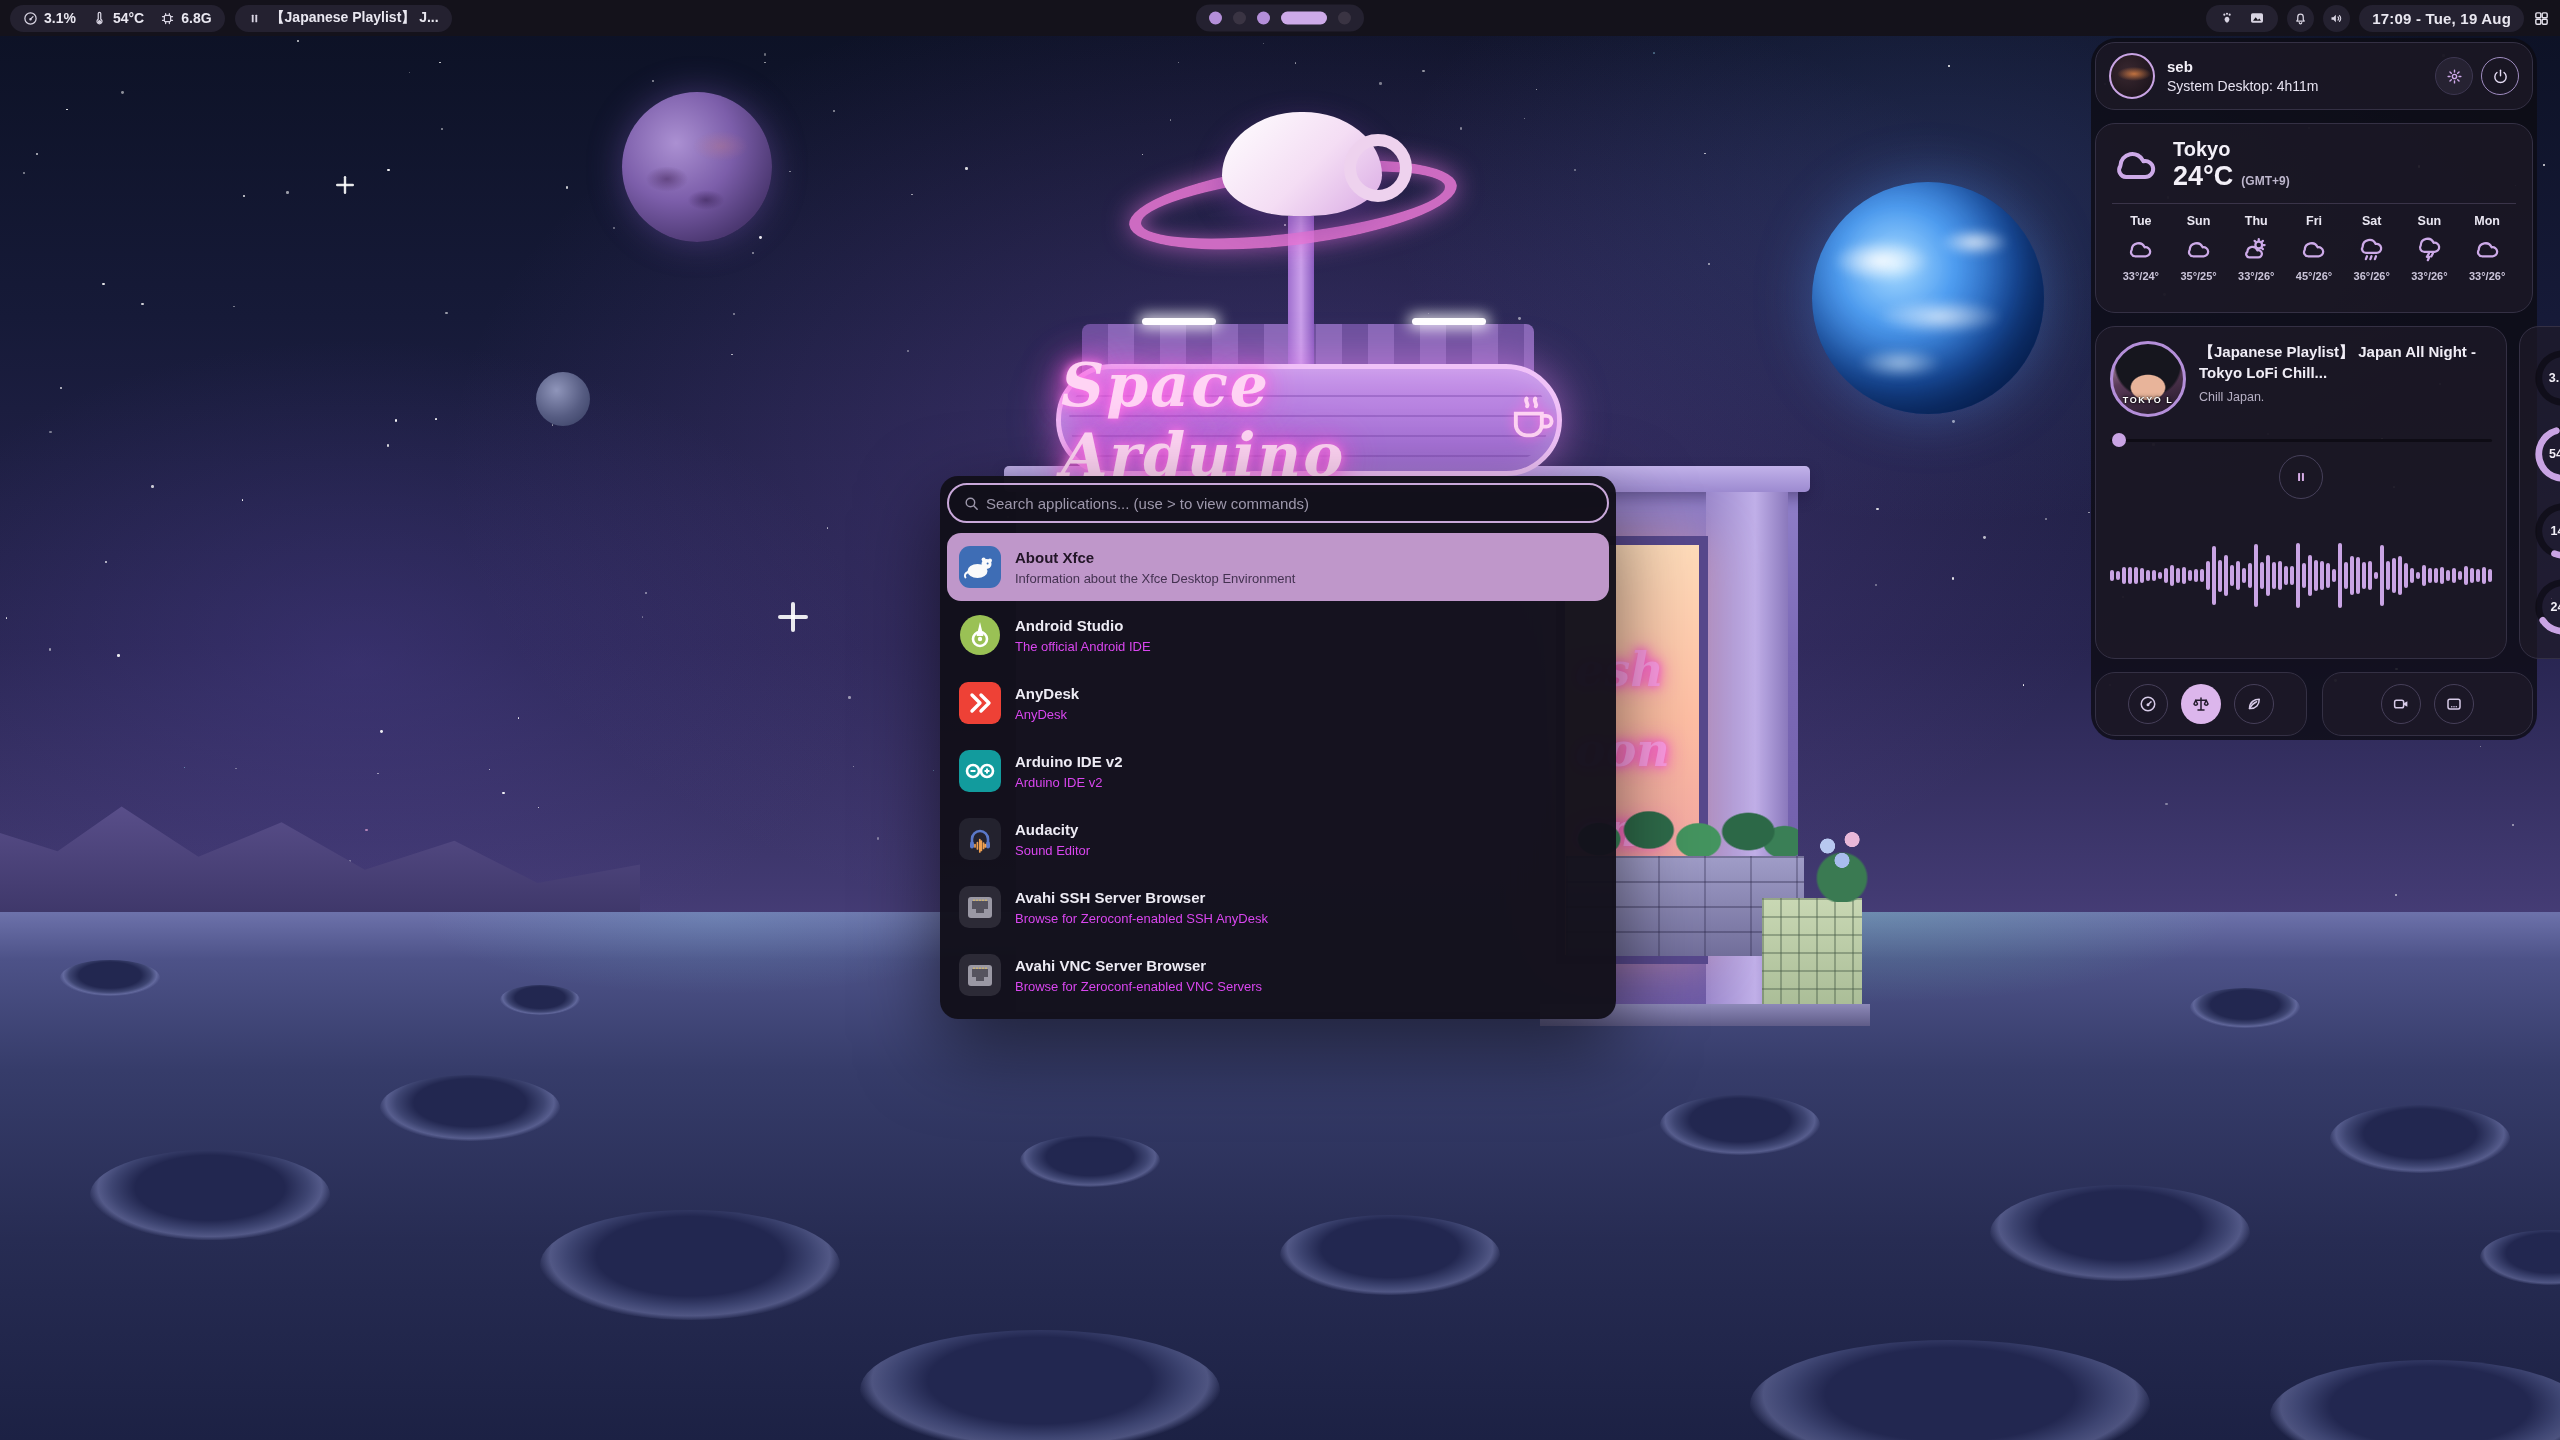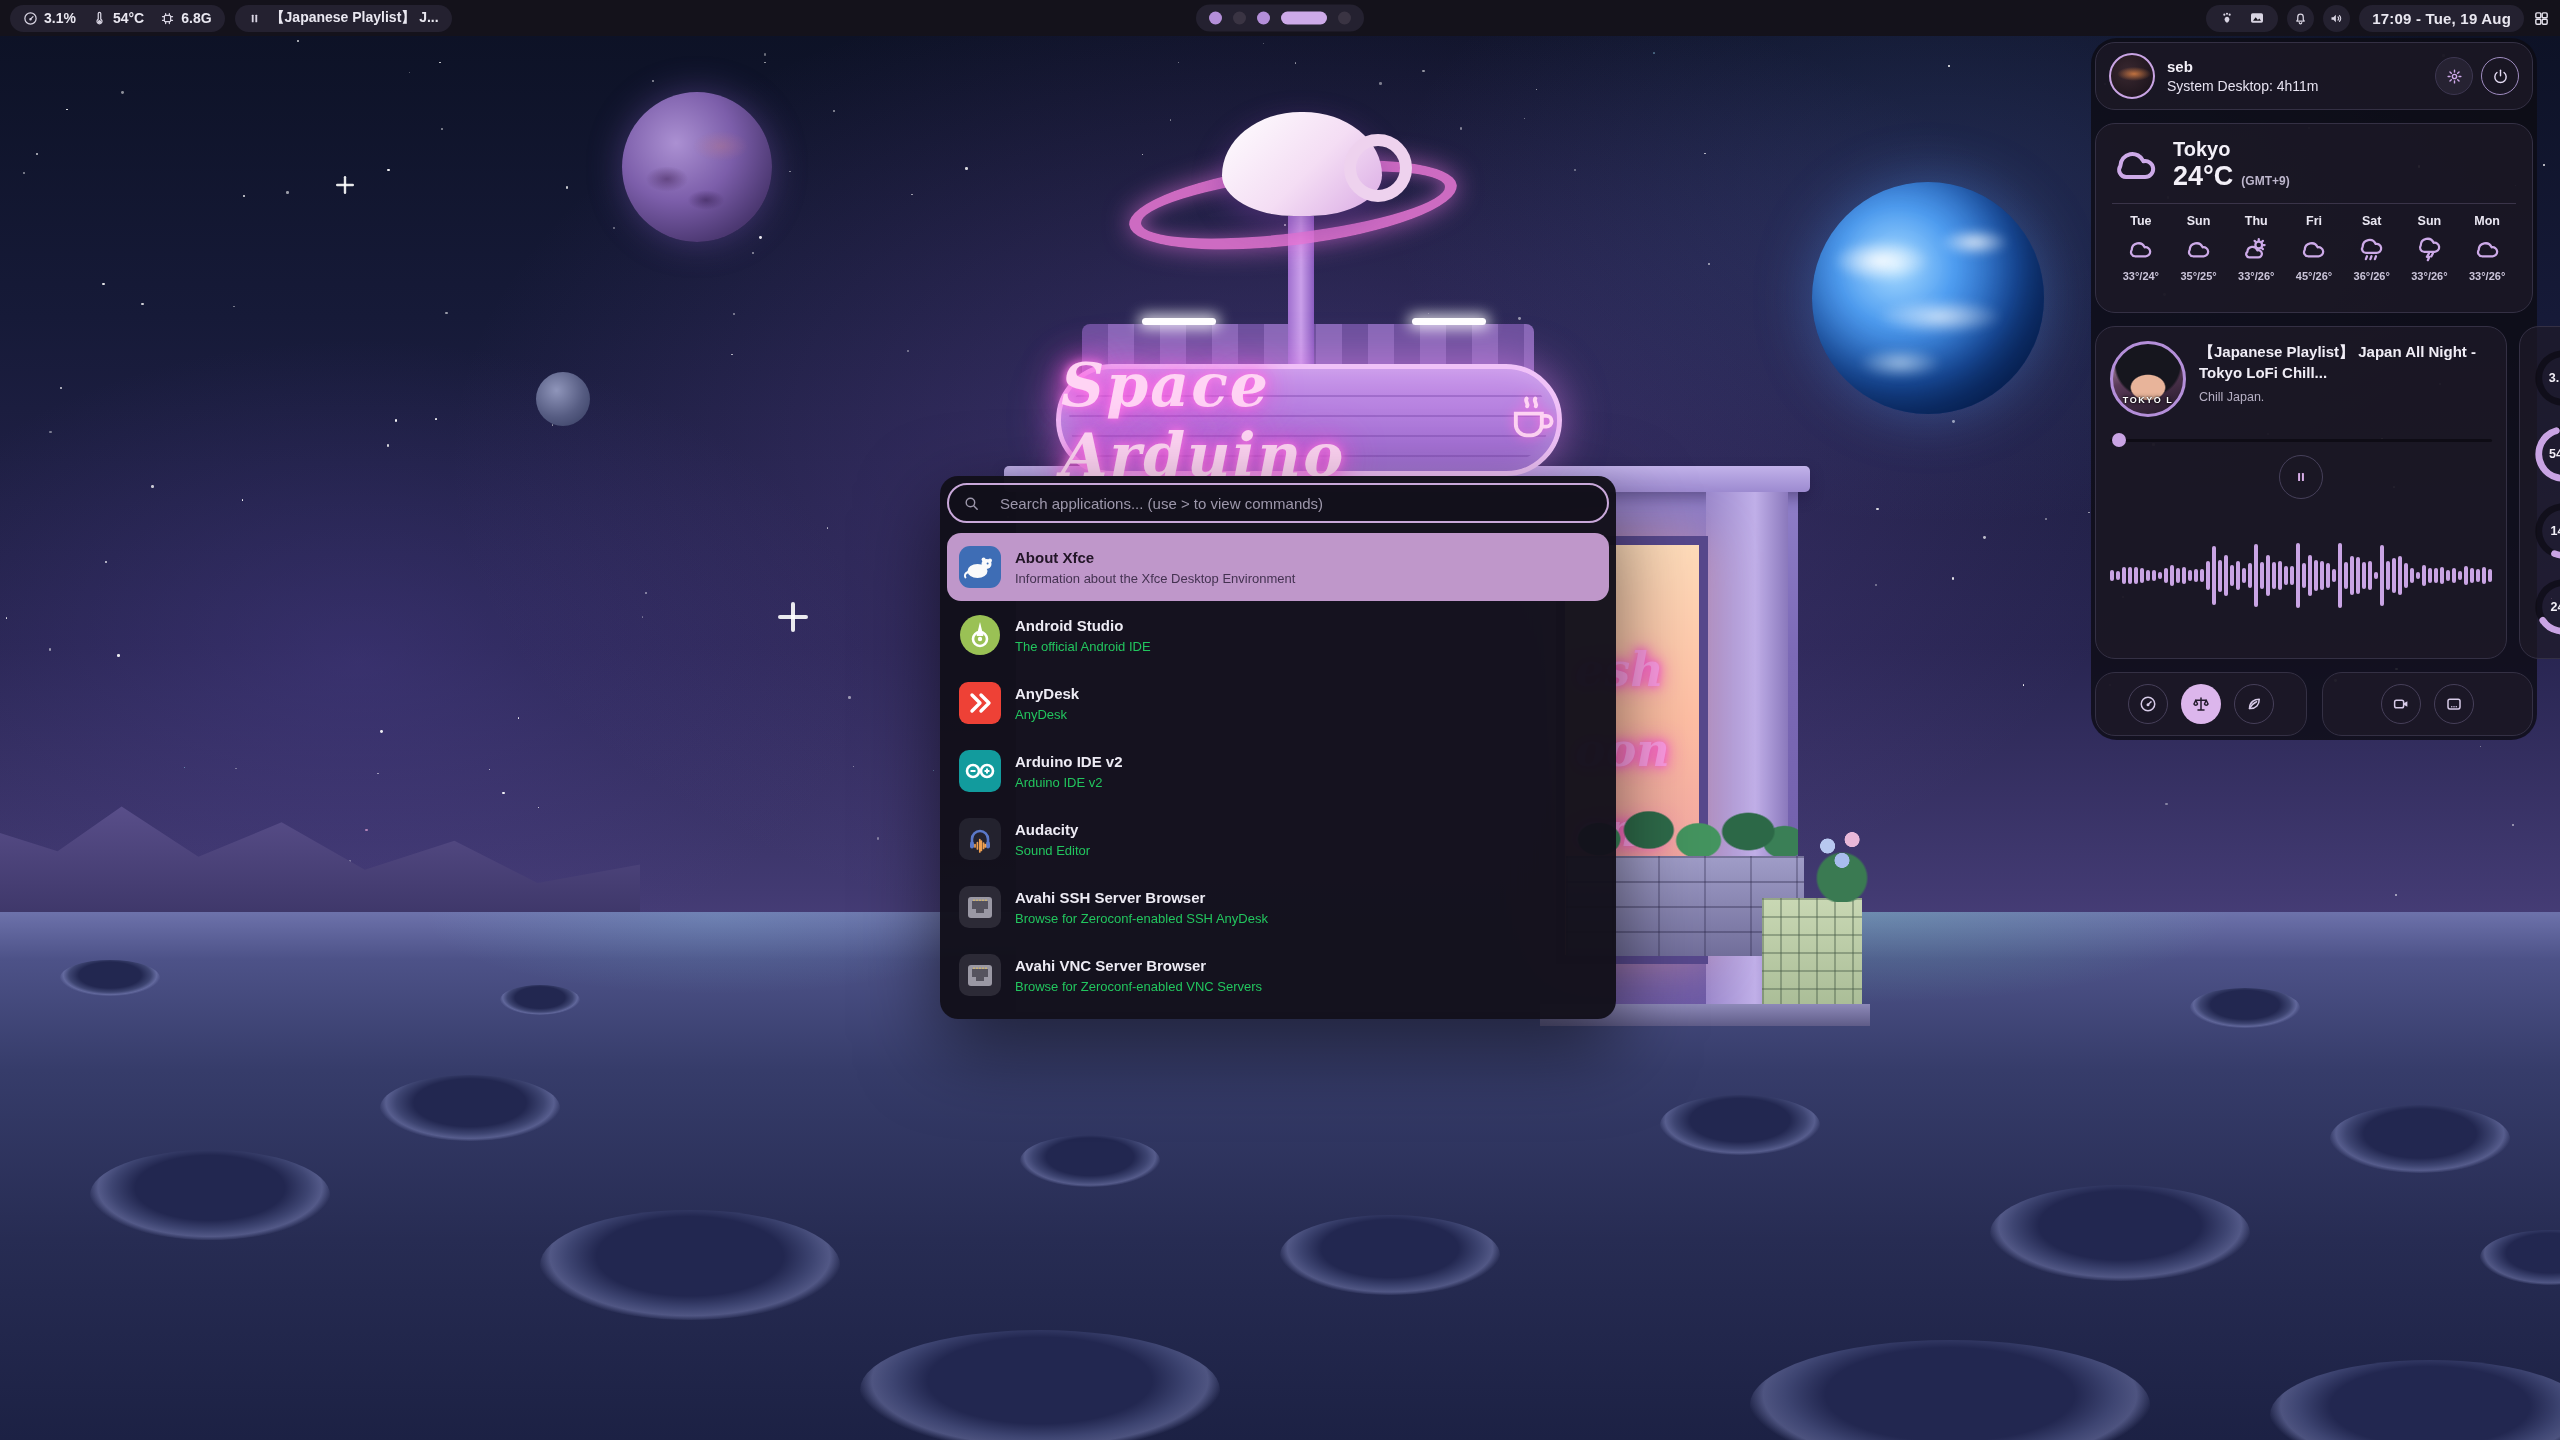--- a/index.html
+++ b/index.html
@@ -138,32 +138,32 @@
   .tb-iconpill { gap:14px; } .tb-iconpill .ic { display:flex; color:#d8d4e2; } .tb-iconpill .ic svg { width:16px; height:16px; }
   .tb-circle { width:27px; height:27px; border-radius:50%; background:#242130; display:flex; align-items:center; justify-content:center; color:#d8d4e2; }
   .tb-circle svg { width:15px; height:15px; }
   .tb-clock { font-size:15px; font-weight:700; letter-spacing:.2px; }
   .tb-grid { display:flex; color:#e4e1ec; } .tb-grid svg { width:17px; height:17px; }
 
   
   .launcher { position:absolute; left:940px; top:476px; width:676px; background:rgba(18,16,26,.97);
     border-radius:18px; padding:7px 7px 10px; z-index:50; box-shadow:0 28px 80px rgba(0,0,0,.55); }
   .search-pill { height:40px; border:2px solid #c9a8da; border-radius:20px; background:rgba(16,14,24,.5);
-    display:flex; align-items:center; gap:20px; padding:0 14px; }
+    display:flex; align-items:center; gap:6px; padding:0 14px; }
   .search-pill .ic { display:flex; color:#9d97ab; } .search-pill .ic svg { width:17px; height:17px; }
   .search-pill input { flex:1; background:transparent; border:none; outline:none; color:#e8e4f0;
     font-size:15px; font-family:inherit; }
   .search-pill input::placeholder { color:#9d97ab; }
   .app-list { margin-top:10px; }
   .app-row { display:flex; align-items:center; gap:14px; height:68px; padding:0 12px; border-radius:14px; }
   .app-row.selected { background:#bf97ca; }
   .app-icon { width:42px; height:42px; flex:none; display:flex; }
   .app-icon svg { width:42px; height:42px; }
   .app-title { font-size:15px; font-weight:700; color:#edebf4; line-height:1.3; }
-  .app-desc { font-size:13px; color:#22c55e; margin-top:3px; }
+  .app-desc { font-size:13px; color:#d946ef; margin-top:3px; }
   .app-row.selected .app-title { color:#221527; }
   .app-row.selected .app-desc { color:#443251; }
 
   
   .sidebar { position:absolute; right:23px; top:38px; width:446px; height:702px; z-index:55;
     background:rgba(13,11,19,.80); border-radius:26px; padding:4px; display:flex; flex-direction:column; gap:13px; }
   .card { background:rgba(30,27,40,.72); border:1px solid #343044; border-radius:20px; }
   .user-card { height:68px; flex:none; display:flex; align-items:center; gap:12px; padding:0 13px; }
   .avatar { width:46px; height:46px; border-radius:50%; border:2px solid #c9a4e4; flex:none;
     background: radial-gradient(24px 10px at 55% 45%, rgba(240,140,70,.75), transparent 70%),

